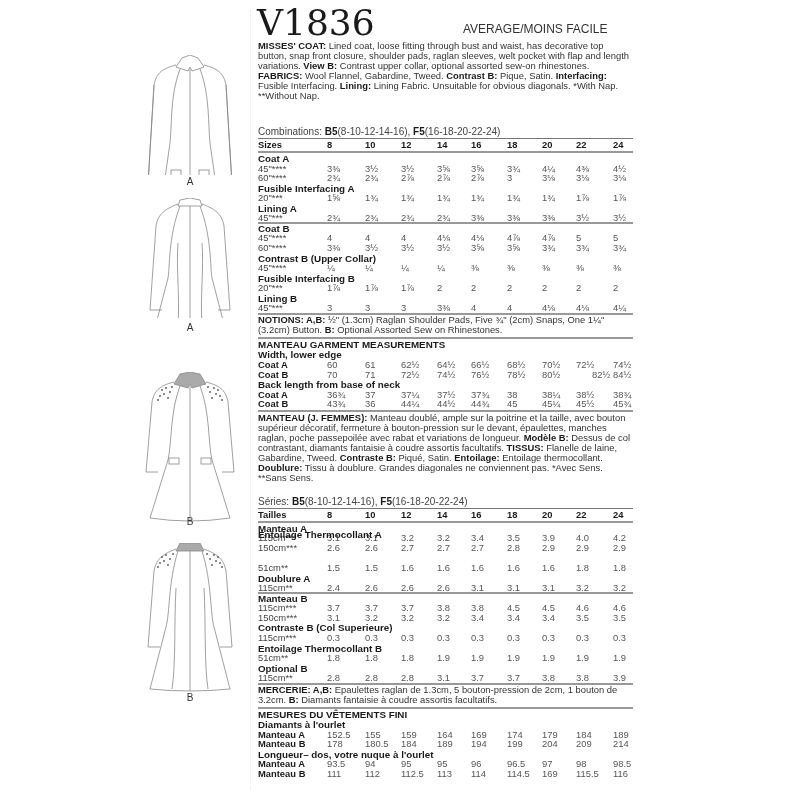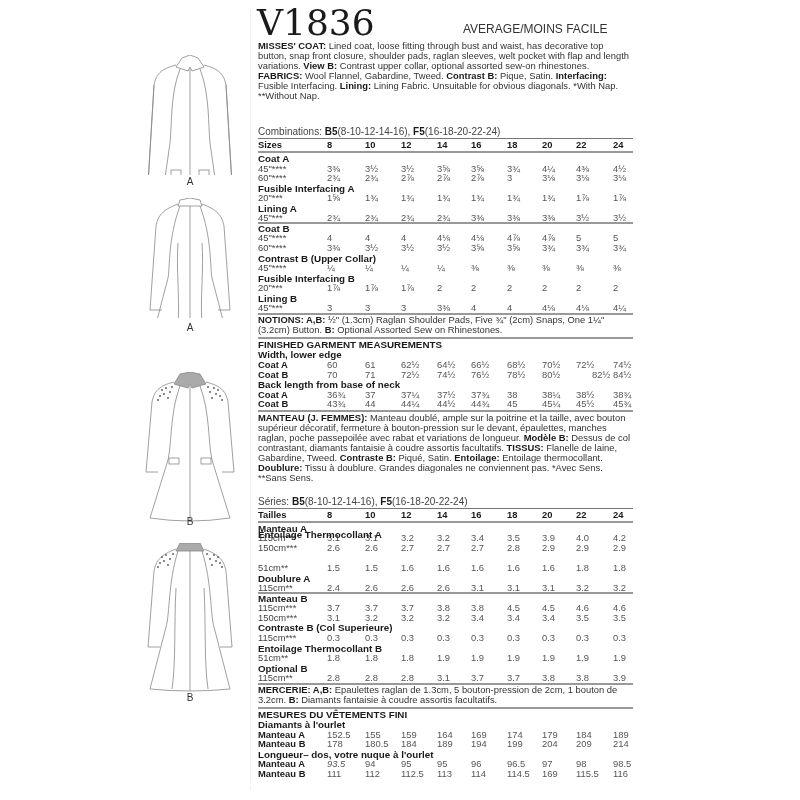--- a/index.html
+++ b/index.html
@@ -259,21 +259,21 @@
       <span class="val" style="left: 179px;">3⅜</span>
       <span class="val" style="left: 213px;">4</span>
       <span class="val" style="left: 249px;">4</span>
       <span class="val" style="left: 284px;">4⅛</span>
       <span class="val" style="left: 318px;">4⅛</span>
       <span class="val" style="left: 355px;">4¼</span>
     </div>
     <div class="rule thick" style="top: 312.9px;"></div>
     <div class="para" style="top: 314.9px;"><b>NOTIONS: A,B:</b><span> ½" (1.3cm) Raglan Shoulder Pads, Five ¾" (2cm) Snaps, One 1¼" (3.2cm) Button. </span><b>B:</b><span> Optional Assorted Sew on Rhinestones.</span></div>
     <div class="rule thick" style="top: 336.9px;"></div>
-    <div class="sec" style="top: 338.9px;">FINISHED GARMENT MEASUREMENTS</div>
+    <div class="sec" style="top: 338.9px;">MANTEAU GARMENT MEASUREMENTS</div>
     <div class="sec" style="top: 349.4px;">Width, lower edge</div>
     <div class="row bold" style="top: 359.9px;">
       <span class="lab">Coat A</span>
       <span class="val" style="left: 69px;">60</span>
       <span class="val" style="left: 107px;">61</span>
       <span class="val" style="left: 143px;">62½</span>
       <span class="val" style="left: 179px;">64½</span>
       <span class="val" style="left: 213px;">66½</span>
       <span class="val" style="left: 249px;">68½</span>
       <span class="val" style="left: 284px;">70½</span>
@@ -301,21 +301,21 @@
       <span class="val" style="left: 179px;">37½</span>
       <span class="val" style="left: 213px;">37¾</span>
       <span class="val" style="left: 249px;">38</span>
       <span class="val" style="left: 284px;">38¼</span>
       <span class="val" style="left: 318px;">38½</span>
       <span class="val" style="left: 355px;">38¾</span>
     </div>
     <div class="row bold" style="top: 399.2px;">
       <span class="lab">Coat B</span>
       <span class="val" style="left: 69px;">43¾</span>
-      <span class="val" style="left: 107px;">44</span>
+      <span class="val" style="left: 107px;">36</span>
       <span class="val" style="left: 143px;">44¼</span>
       <span class="val" style="left: 179px;">44½</span>
       <span class="val" style="left: 213px;">44¾</span>
       <span class="val" style="left: 249px;">45</span>
       <span class="val" style="left: 284px;">45¼</span>
       <span class="val" style="left: 318px;">45½</span>
       <span class="val" style="left: 355px;">45¾</span>
     </div>
     <div class="rule thick" style="top: 409.8px;"></div>
     <div class="para" style="top: 412.8px;"><b>MANTEAU (J. FEMMES):</b><span> Manteau doublé, ample sur la poitrine et la taille, avec bouton supérieur décoratif, fermeture à bouton-pression sur le devant, épaulettes, manches raglan, poche passepoilée avec rabat et variations de longueur. </span><b>Modèle B:</b><span> Dessus de col contrastant, diamants fantaisie à coudre assortis facultatifs. </span><b>TISSUS:</b><span> Flanelle de laine, Gabardine, Tweed. </span><b>Contraste B:</b><span> Piqué, Satin. </span><b>Entoilage:</b><span> Entoilage thermocollant. </span><b>Doublure:</b><span> Tissu à doublure. Grandes diagonales ne conviennent pas. *Avec Sens. **Sans Sens.</span></div>
@@ -475,21 +475,21 @@
       <span class="val" style="left: 179px;">189</span>
       <span class="val" style="left: 213px;">194</span>
       <span class="val" style="left: 249px;">199</span>
       <span class="val" style="left: 284px;">204</span>
       <span class="val" style="left: 318px;">209</span>
       <span class="val" style="left: 355px;">214</span>
     </div>
     <div class="sec" style="top: 748.9px;">Longueur– dos, votre nuque à l'ourlet</div>
     <div class="row bold" style="top: 759.4px;">
       <span class="lab">Manteau A</span>
-      <span class="val" style="left: 69px; font-style: italic;">93.5</span>
+      <span class="val" style="left: 69px;">93.5</span>
       <span class="val" style="left: 107px;">94</span>
       <span class="val" style="left: 143px;">95</span>
       <span class="val" style="left: 179px;">95</span>
       <span class="val" style="left: 213px;">96</span>
       <span class="val" style="left: 249px;">96.5</span>
       <span class="val" style="left: 284px;">97</span>
       <span class="val" style="left: 318px;">98</span>
       <span class="val" style="left: 355px;">98.5</span>
     </div>
     <div class="row bold" style="top: 769px;">

